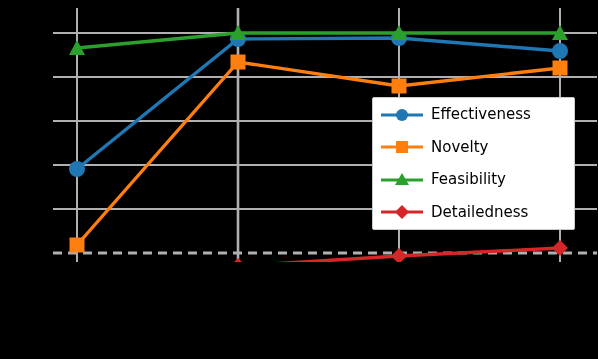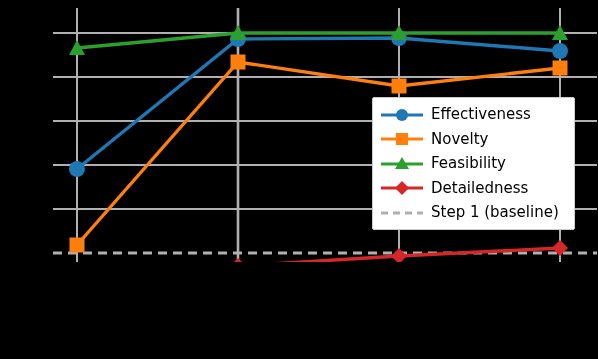--- a/index.html
+++ b/index.html
@@ -168,24 +168,16 @@
     <div class="legend-row">
       <span class="legend-swatch">
         <svg width="46" height="20" viewBox="0 0 46 20">
           <line x1="2" y1="10" x2="44" y2="10" stroke="#d62728" stroke-width="3"></line>
           <polygon points="23,3 30,10 23,17 16,10" fill="#d62728"></polygon>
         </svg>
       </span>
       <span class="legend-label">Detailedness</span>
     </div>
 
-    <div class="legend-row">
-      <span class="legend-swatch">
-        <svg width="46" height="20" viewBox="0 0 46 20">
-          <line x1="2" y1="10" x2="44" y2="10" stroke="#b0b0b0" stroke-width="3" stroke-dasharray="7,5"></line>
-        </svg>
-      </span>
-      <span class="legend-label">Step 1 (baseline)</span>
-    </div>
 
   </div>
 
 </div>
 
 </body></html>

